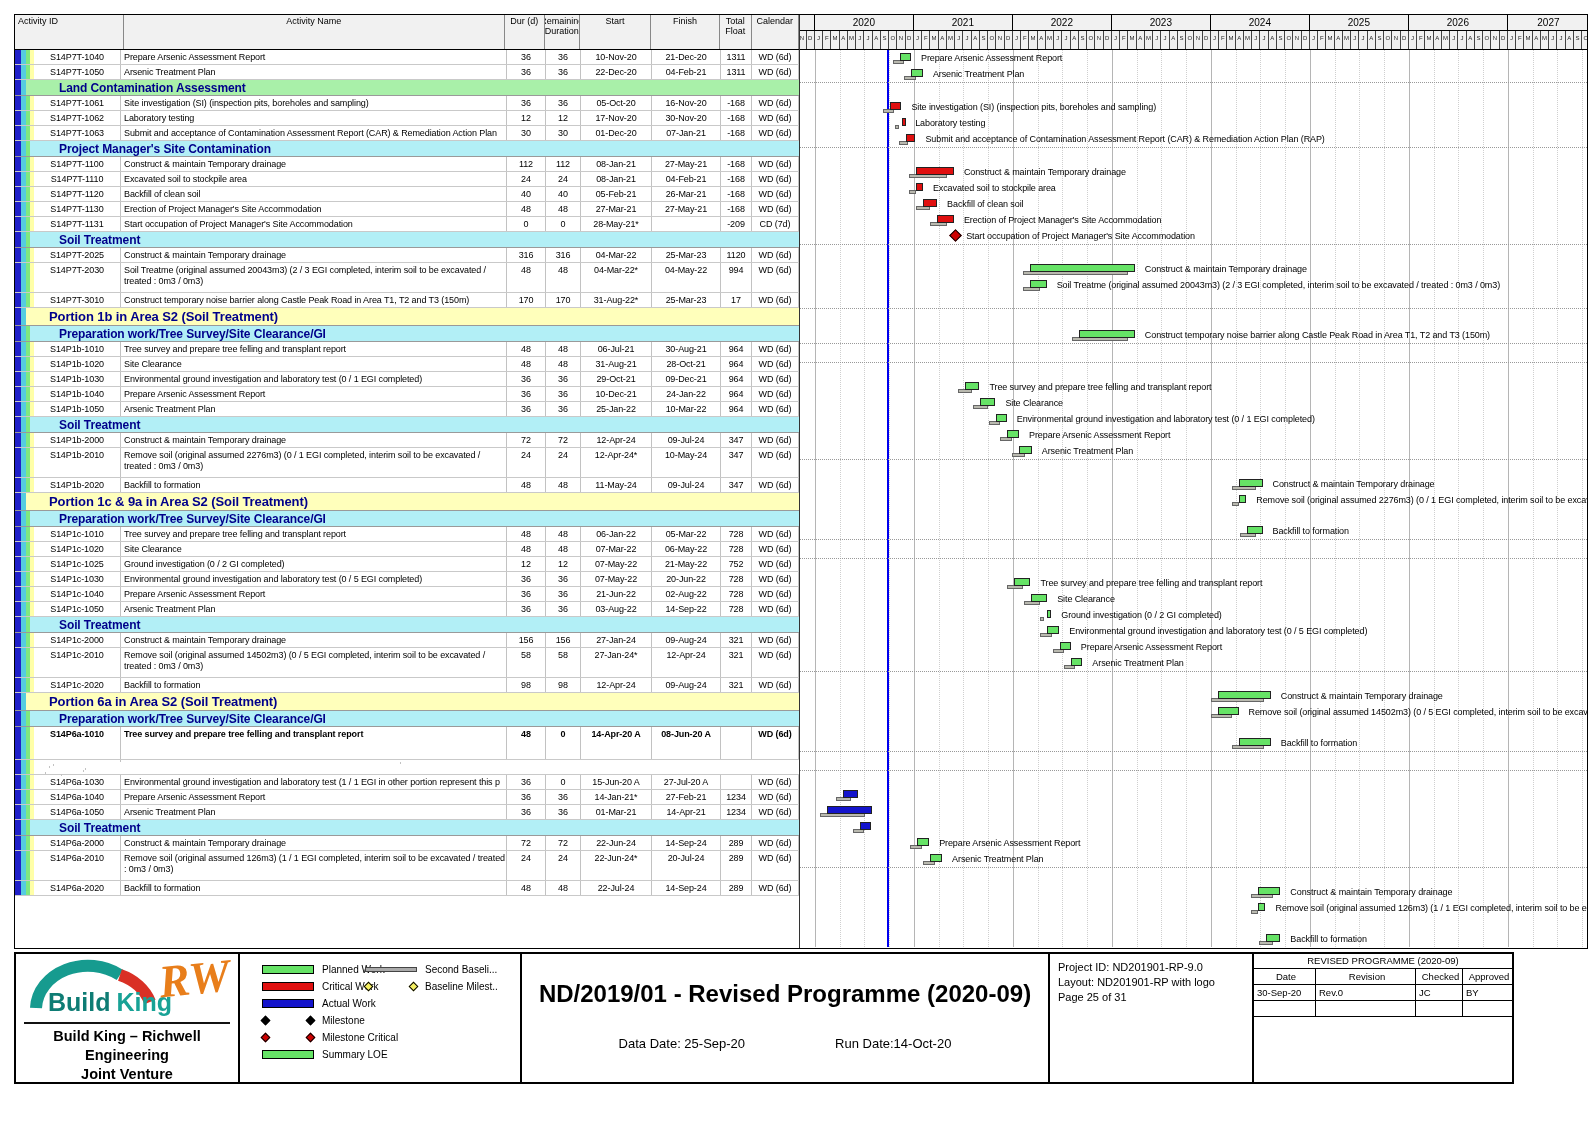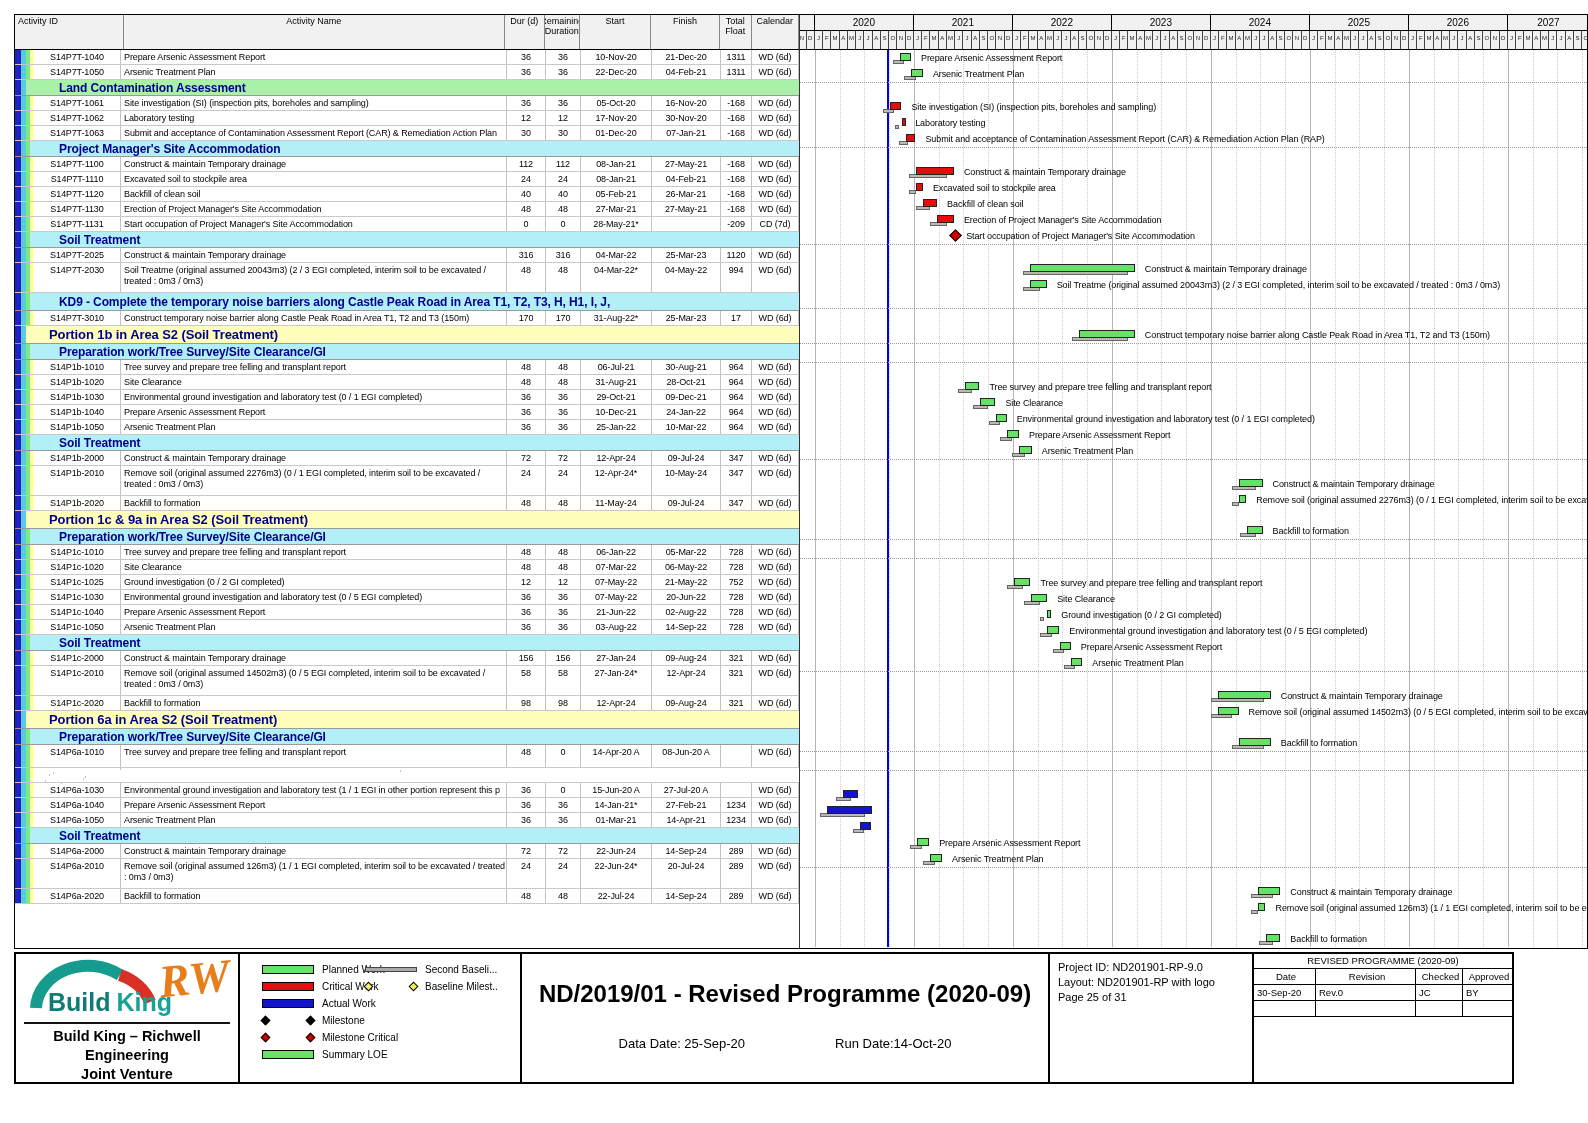--- a/index.html
+++ b/index.html
@@ -132,21 +132,21 @@
           <div class="lcell id" style="width: 106px;">S14P7T-1063</div>
           <div class="lcell name" style="width: 386px;">Submit and acceptance of Contamination Assessment Report (CAR) &amp; Remediation Action Plan</div>
           <div class="lcell center" style="width: 39px;">30</div>
           <div class="lcell center" style="width: 35px;">30</div>
           <div class="lcell center" style="width: 71px;">01-Dec-20</div>
           <div class="lcell center" style="width: 69px;">07-Jan-21</div>
           <div class="lcell center" style="width: 31px;">-168</div>
           <div class="lcell center" style="width: 47px;">WD (6d)</div>
         </div>
         <div class="lrow sec cyan" style="height: 16px;">
-          <span class="slabel">Project Manager's Site Accommodation</span>
+          <span class="slabel">Project Manager's Site Contamination</span>
         </div>
         <div class="lrow" style="height: 15px;">
           <div class="lcell id" style="width: 106px;">S14P7T-1100</div>
           <div class="lcell name" style="width: 386px;">Construct &amp; maintain Temporary drainage</div>
           <div class="lcell center" style="width: 39px;">112</div>
           <div class="lcell center" style="width: 35px;">112</div>
           <div class="lcell center" style="width: 71px;">08-Jan-21</div>
           <div class="lcell center" style="width: 69px;">27-May-21</div>
           <div class="lcell center" style="width: 31px;">-168</div>
           <div class="lcell center" style="width: 47px;">WD (6d)</div>
@@ -207,23 +207,20 @@
         <div class="lrow" style="height: 30px;">
           <div class="lcell id" style="width: 106px;">S14P7T-2030</div>
           <div class="lcell name wrap" style="width: 386px;">Soil Treatme (original assumed 20043m3) (2 / 3 EGI completed, interim soil to be excavated / treated : 0m3 / 0m3)</div>
           <div class="lcell center" style="width: 39px;">48</div>
           <div class="lcell center" style="width: 35px;">48</div>
           <div class="lcell center" style="width: 71px;">04-Mar-22*</div>
           <div class="lcell center" style="width: 69px;">04-May-22</div>
           <div class="lcell center" style="width: 31px;">994</div>
           <div class="lcell center" style="width: 47px;">WD (6d)</div>
         </div>
-        <div class="lrow sec cyan" style="height: 18px;">
-          <span class="slabel">KD9 - Complete the temporary noise barriers along Castle Peak Road in Area T1, T2, T3, H, H1, I, J,</span>
-        </div>
         <div class="lrow" style="height: 15px;">
           <div class="lcell id" style="width: 106px;">S14P7T-3010</div>
           <div class="lcell name" style="width: 386px;">Construct temporary noise barrier along Castle Peak Road in Area T1, T2 and T3 (150m)</div>
           <div class="lcell center" style="width: 39px;">170</div>
           <div class="lcell center" style="width: 35px;">170</div>
           <div class="lcell center" style="width: 71px;">31-Aug-22*</div>
           <div class="lcell center" style="width: 69px;">25-Mar-23</div>
           <div class="lcell center" style="width: 31px;">17</div>
           <div class="lcell center" style="width: 47px;">WD (6d)</div>
         </div>
@@ -414,21 +411,21 @@
           <div class="lcell center" style="width: 69px;">09-Aug-24</div>
           <div class="lcell center" style="width: 31px;">321</div>
           <div class="lcell center" style="width: 47px;">WD (6d)</div>
         </div>
         <div class="lrow sec yellow" style="height: 18px;">
           <span class="slabel">Portion 6a in Area S2   (Soil Treatment)</span>
         </div>
         <div class="lrow sec cyan" style="height: 16px;">
           <span class="slabel">Preparation work/Tree Survey/Site Clearance/GI</span>
         </div>
-        <div class="lrow" style="height: 23px;">
+        <div class="lrow" style="height: 33px; font-weight: bold;">
           <div class="lcell id" style="width: 106px;">S14P6a-1010</div>
           <div class="lcell name" style="width: 386px;">Tree survey and prepare tree felling and transplant report</div>
           <div class="lcell center" style="width: 39px;">48</div>
           <div class="lcell center" style="width: 35px;">0</div>
           <div class="lcell center" style="width: 71px;">14-Apr-20 A</div>
           <div class="lcell center" style="width: 69px;">08-Jun-20 A</div>
           <div class="lcell center" style="width: 31px;"></div>
           <div class="lcell center" style="width: 47px;">WD (6d)</div>
         </div>
         <div class="lrow" style="height: 15px; flex-direction: column;">

